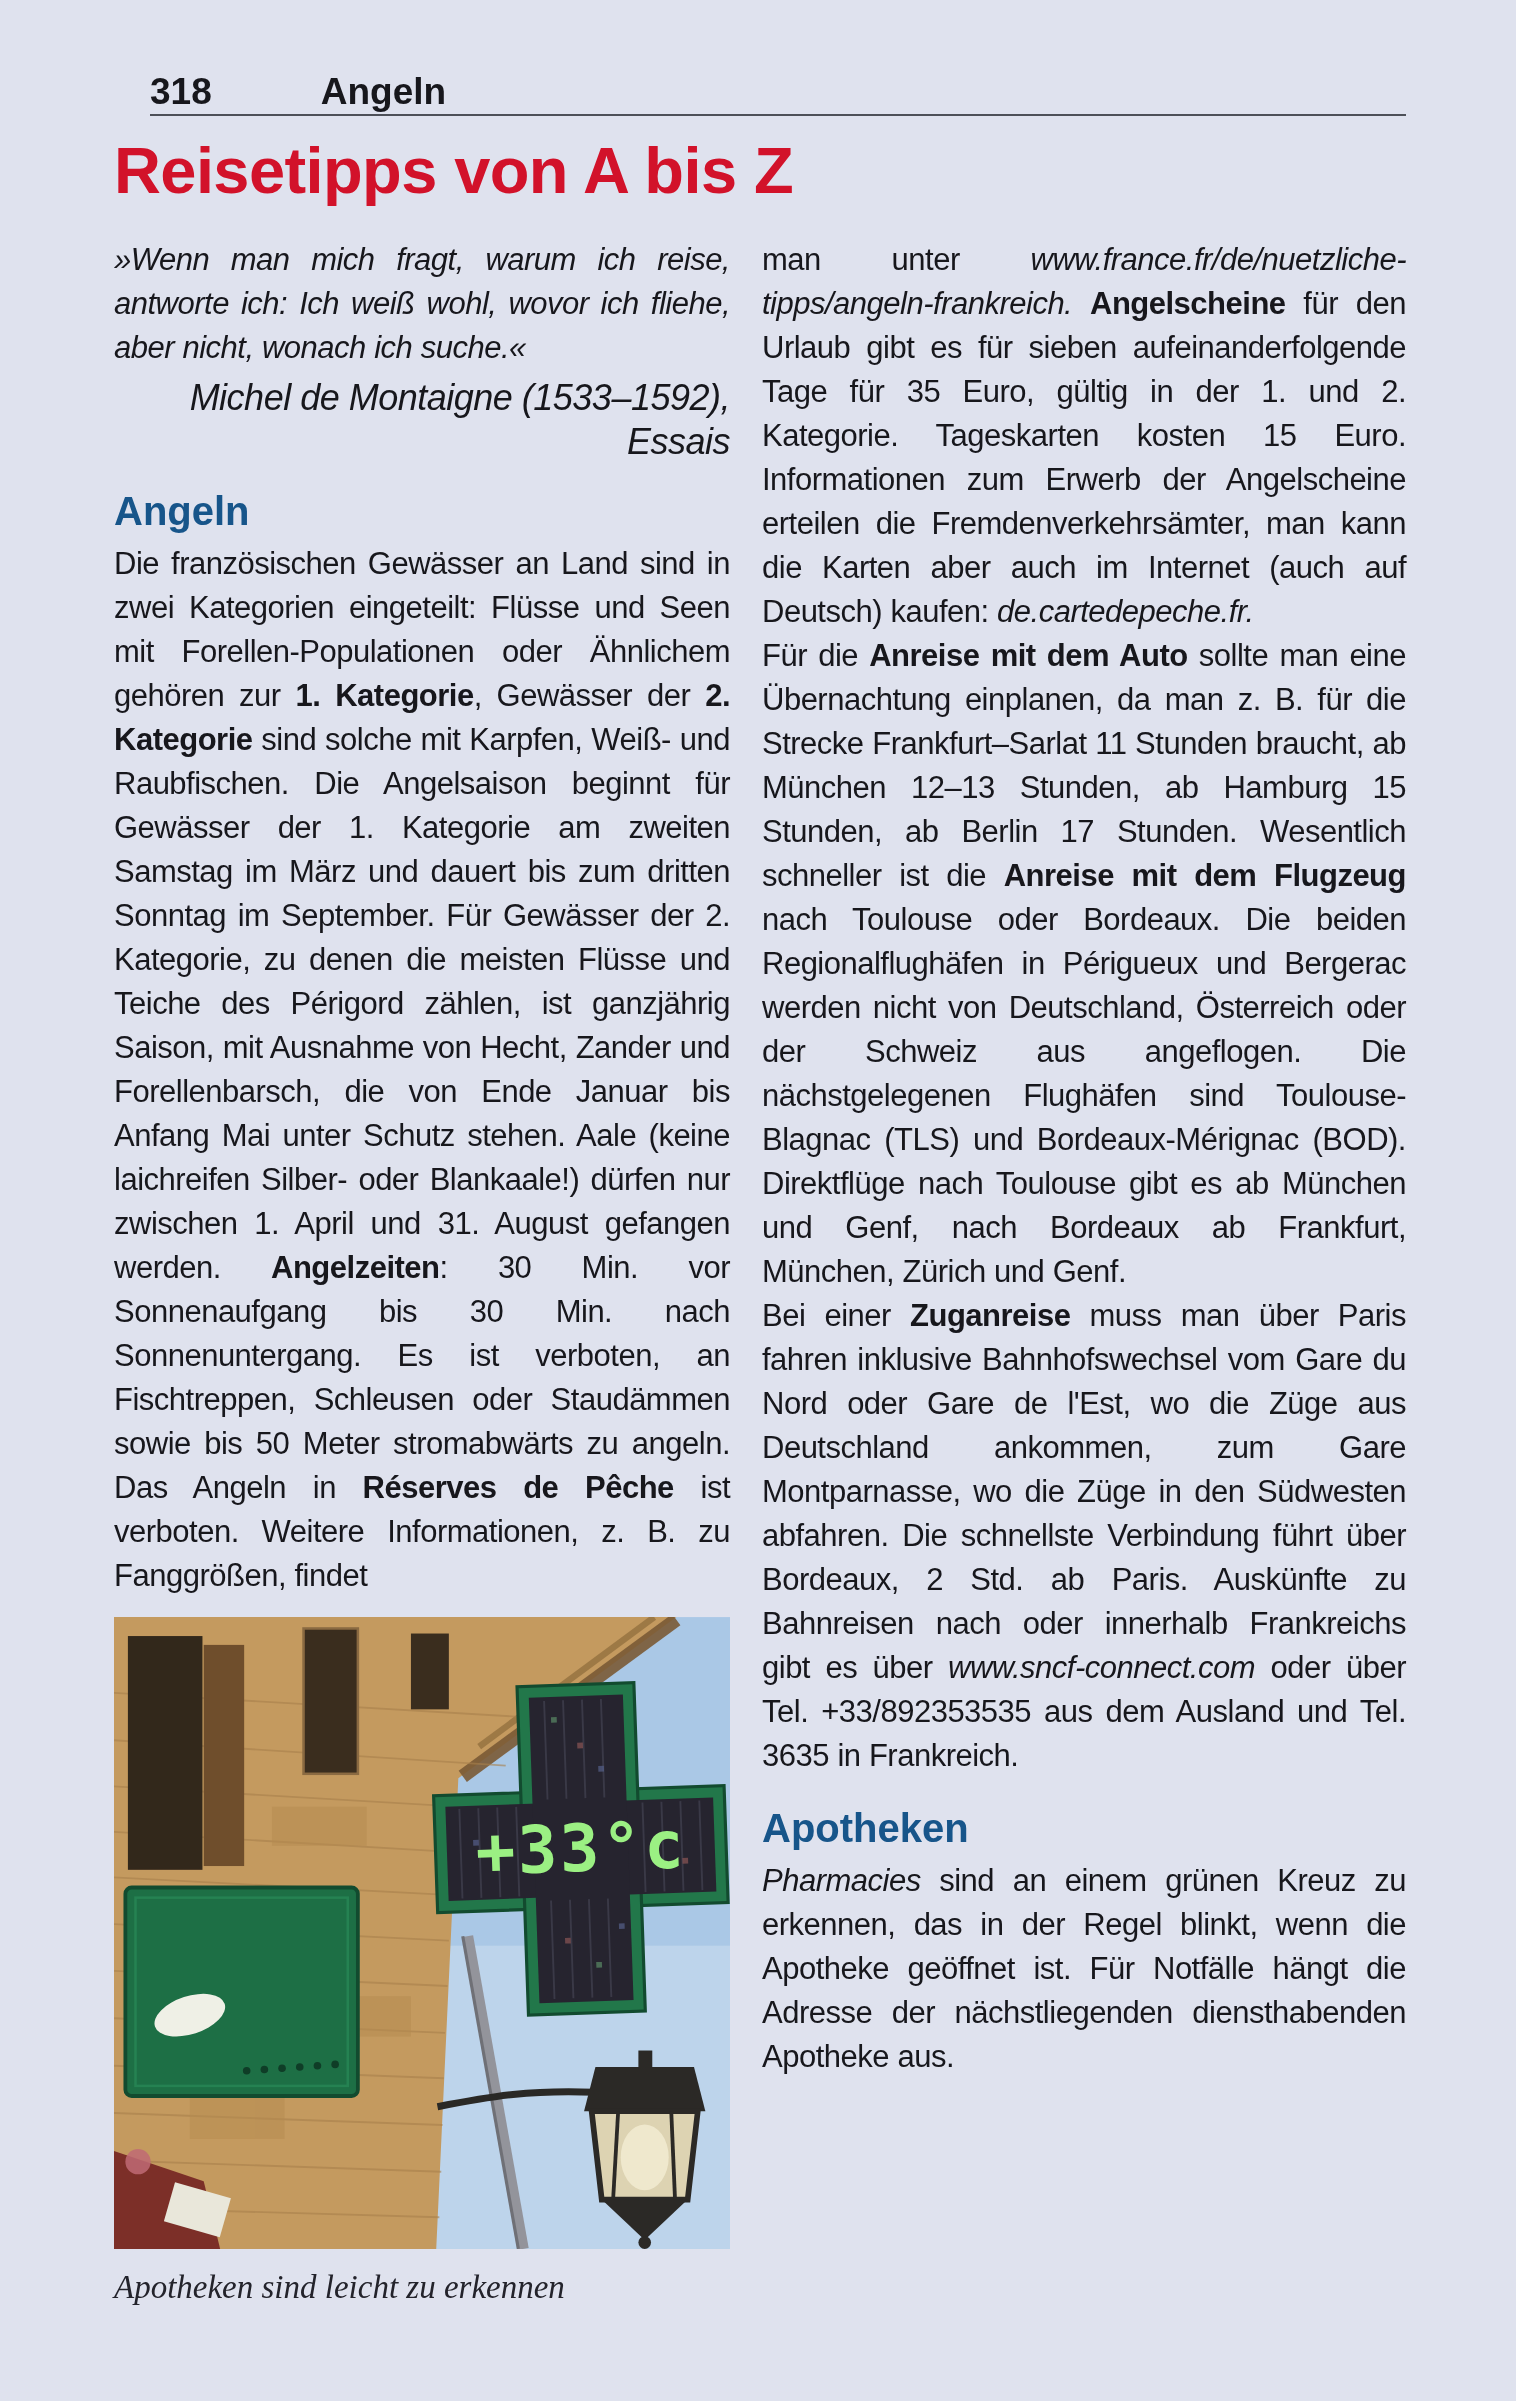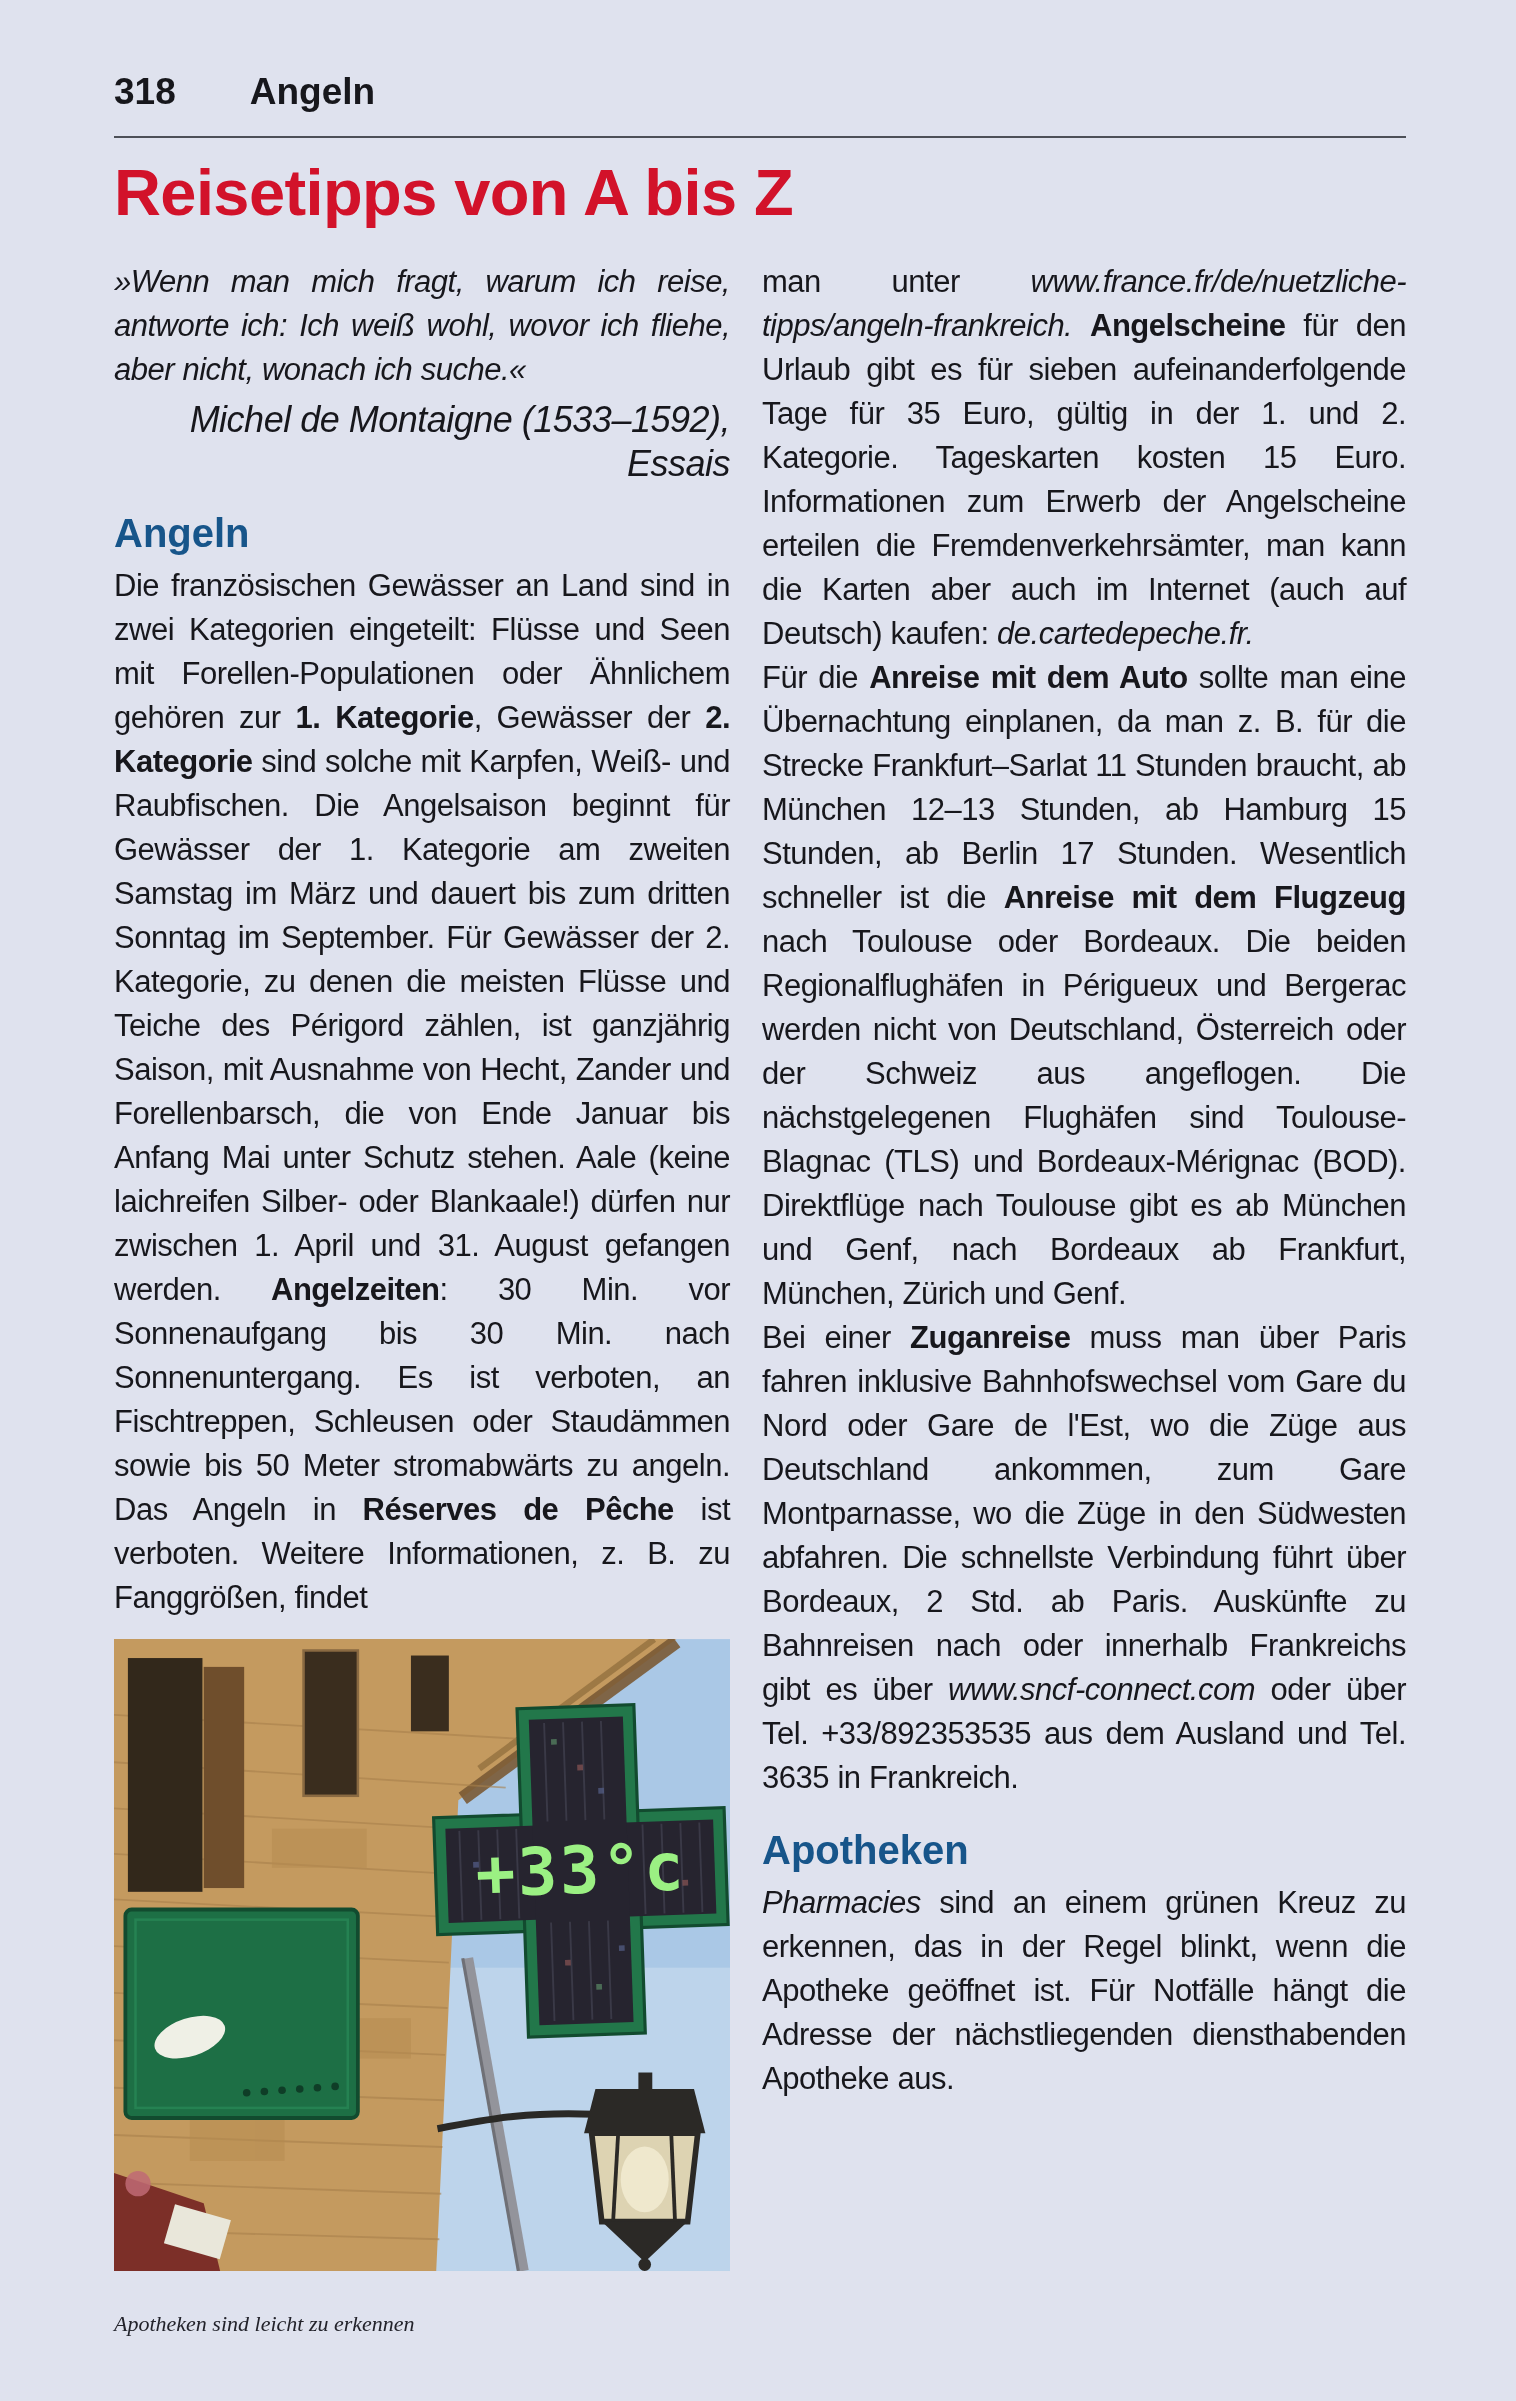--- a/index.html
+++ b/index.html
@@ -17,26 +17,27 @@
   }
   .page {
     position: absolute;
     left: 114px;
     top: 71px;
     width: 1292px;
   }
   .pagehead {
     display: flex;
     align-items: baseline;
-    gap: 74px;
+    gap: 109px;
     font-size: 37px;
     font-weight: bold;
-    padding-bottom: 23px;
+    padding-bottom: 1px;
     border-bottom: 2.5px solid #4d5058;
     letter-spacing: 0px;
+    margin-left: 36px;
   }
   .main-title {
     margin-top: 28px;
     font-size: 65px;
     line-height: 54px;
     font-weight: bold;
     color: #d2122a;
     letter-spacing: -0.6px;
   }
   .cols {
@@ -79,24 +80,24 @@
   .i { font-style: italic; }
   figure.photo {
     margin: 19px 0 0 0;
     width: 616px;
     height: 632px;
   }
   figure.photo svg { display: block; }
   .caption {
     font-family: "Liberation Serif", serif;
     font-style: italic;
-    font-size: 22px;
+    font-size: 33px;
     line-height: 39px;
     color: #23232b;
-    margin-top: 33px;
+    margin-top: 19px;
   }
 </style>
 </head>
 <body>
 
 <div class="page">
 
   <div class="pagehead">
     <span>318</span>
     <span>Angeln</span>

